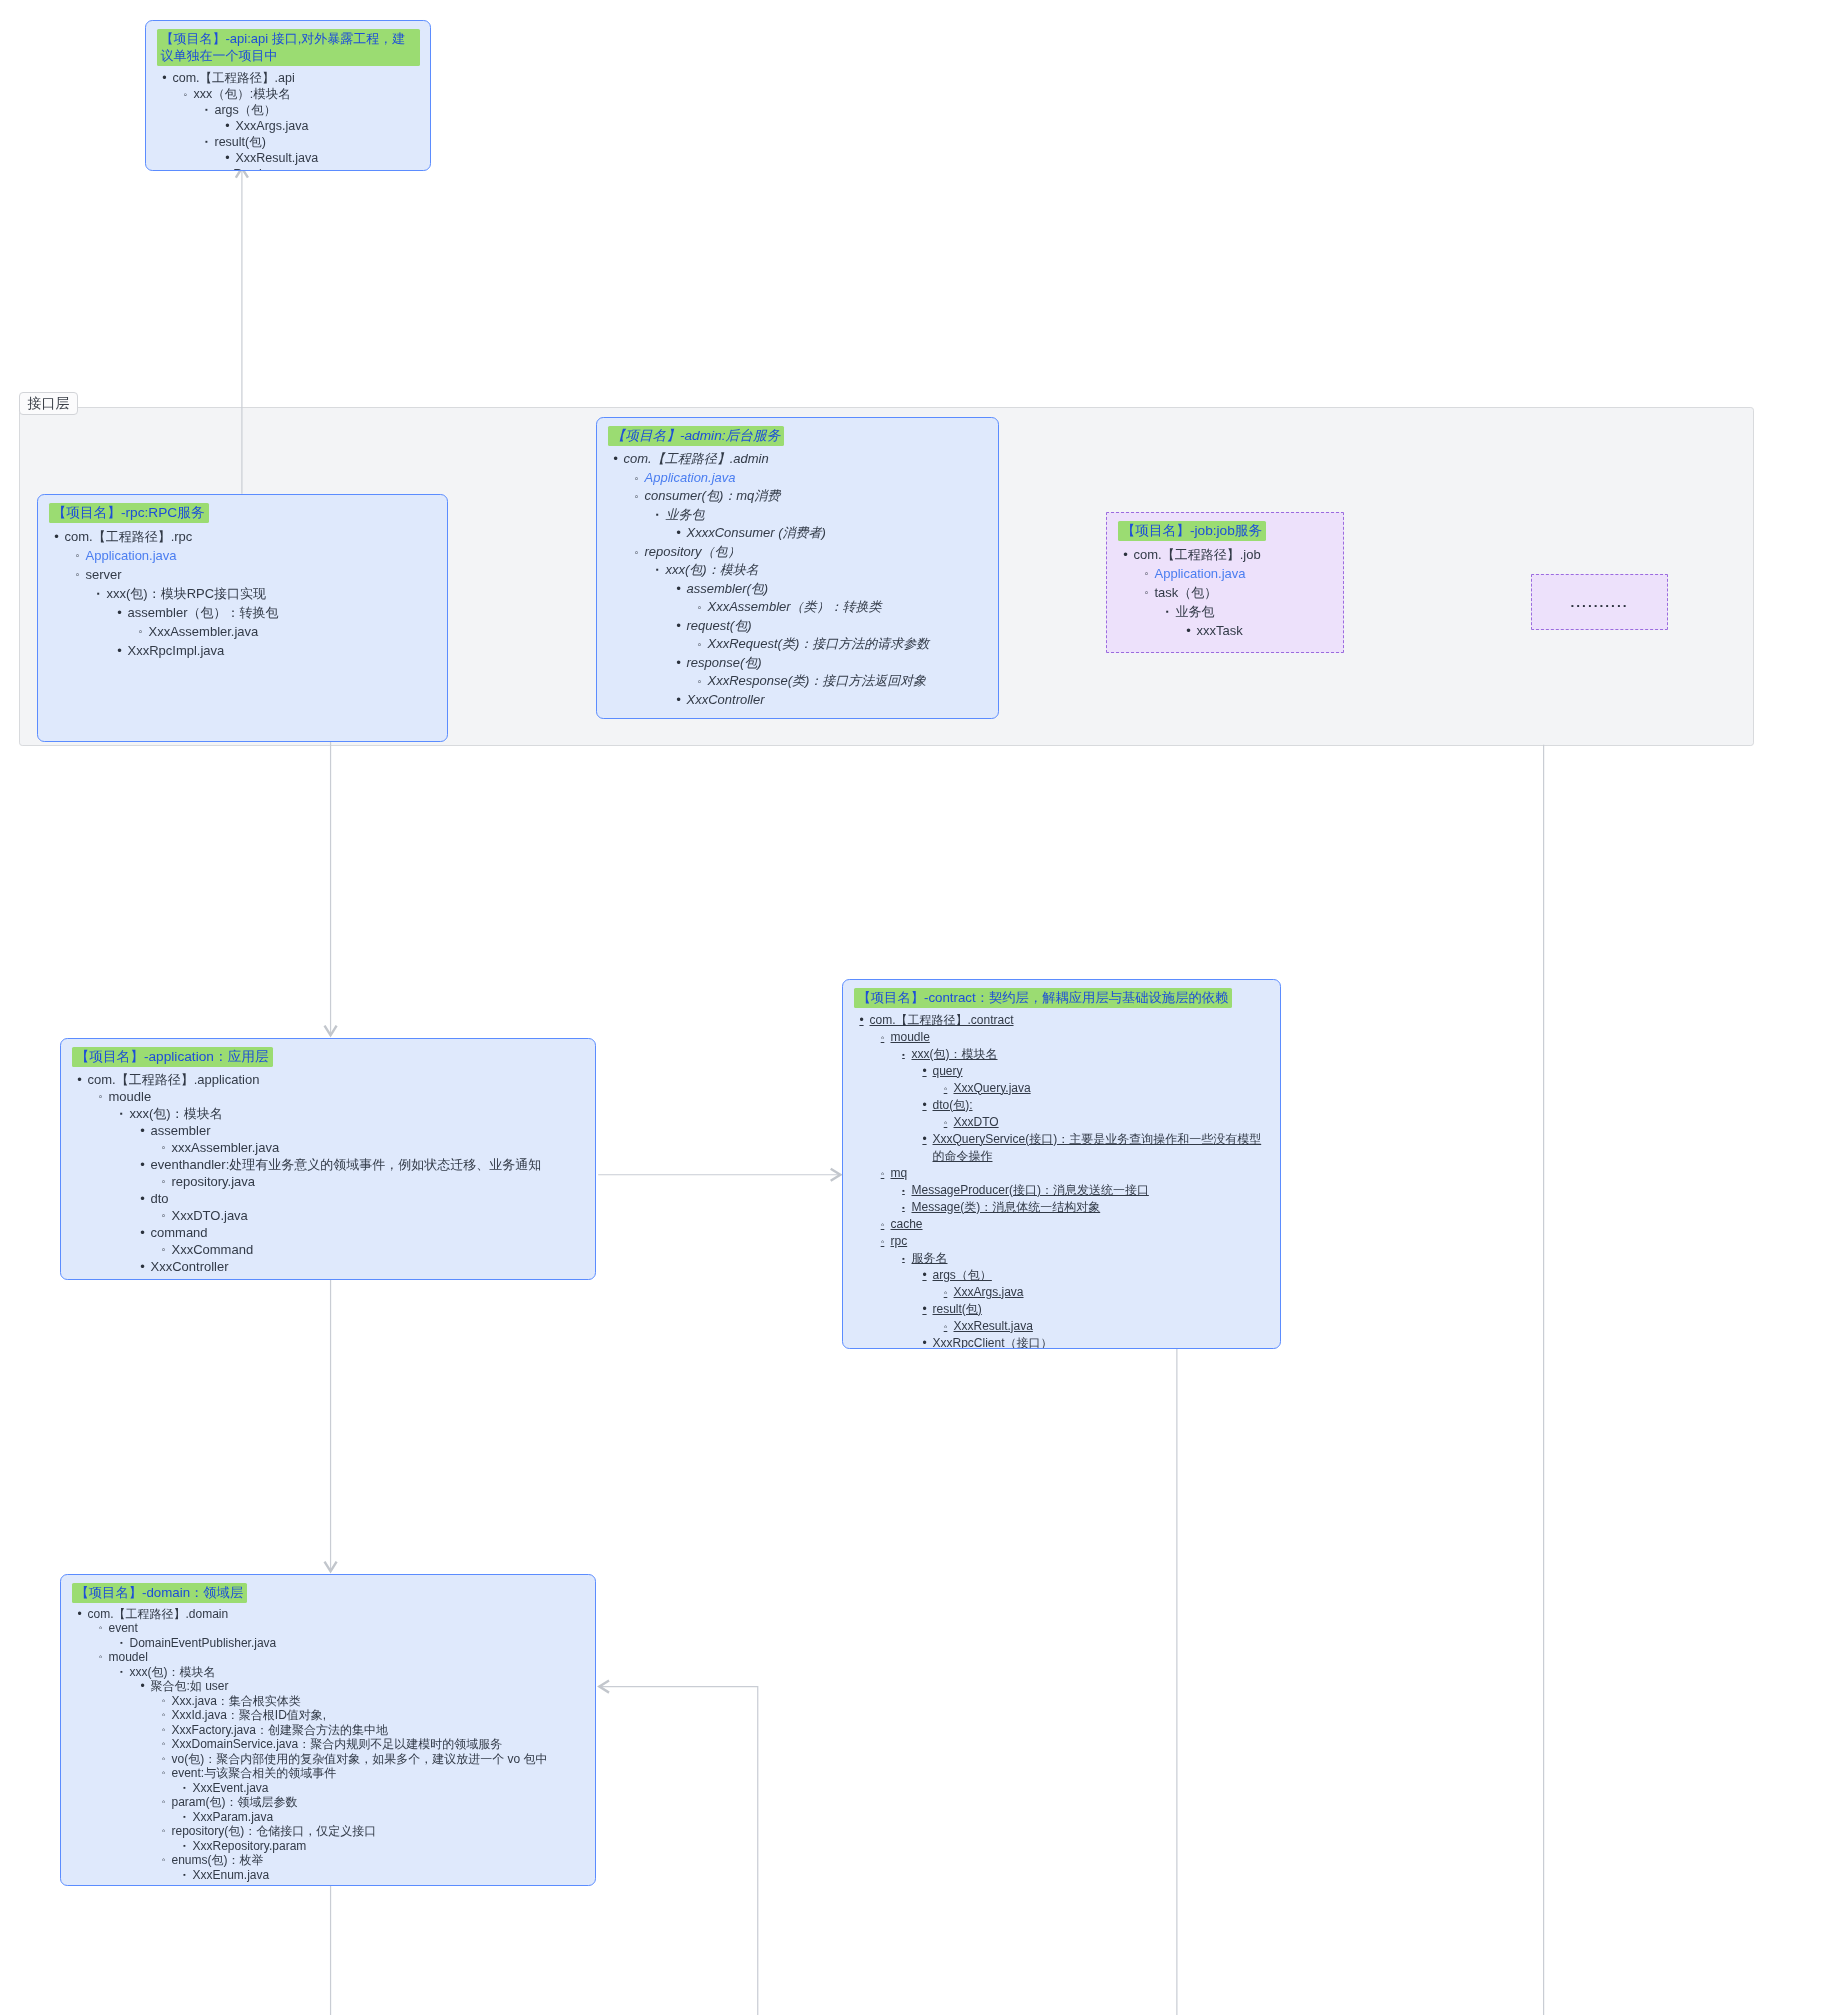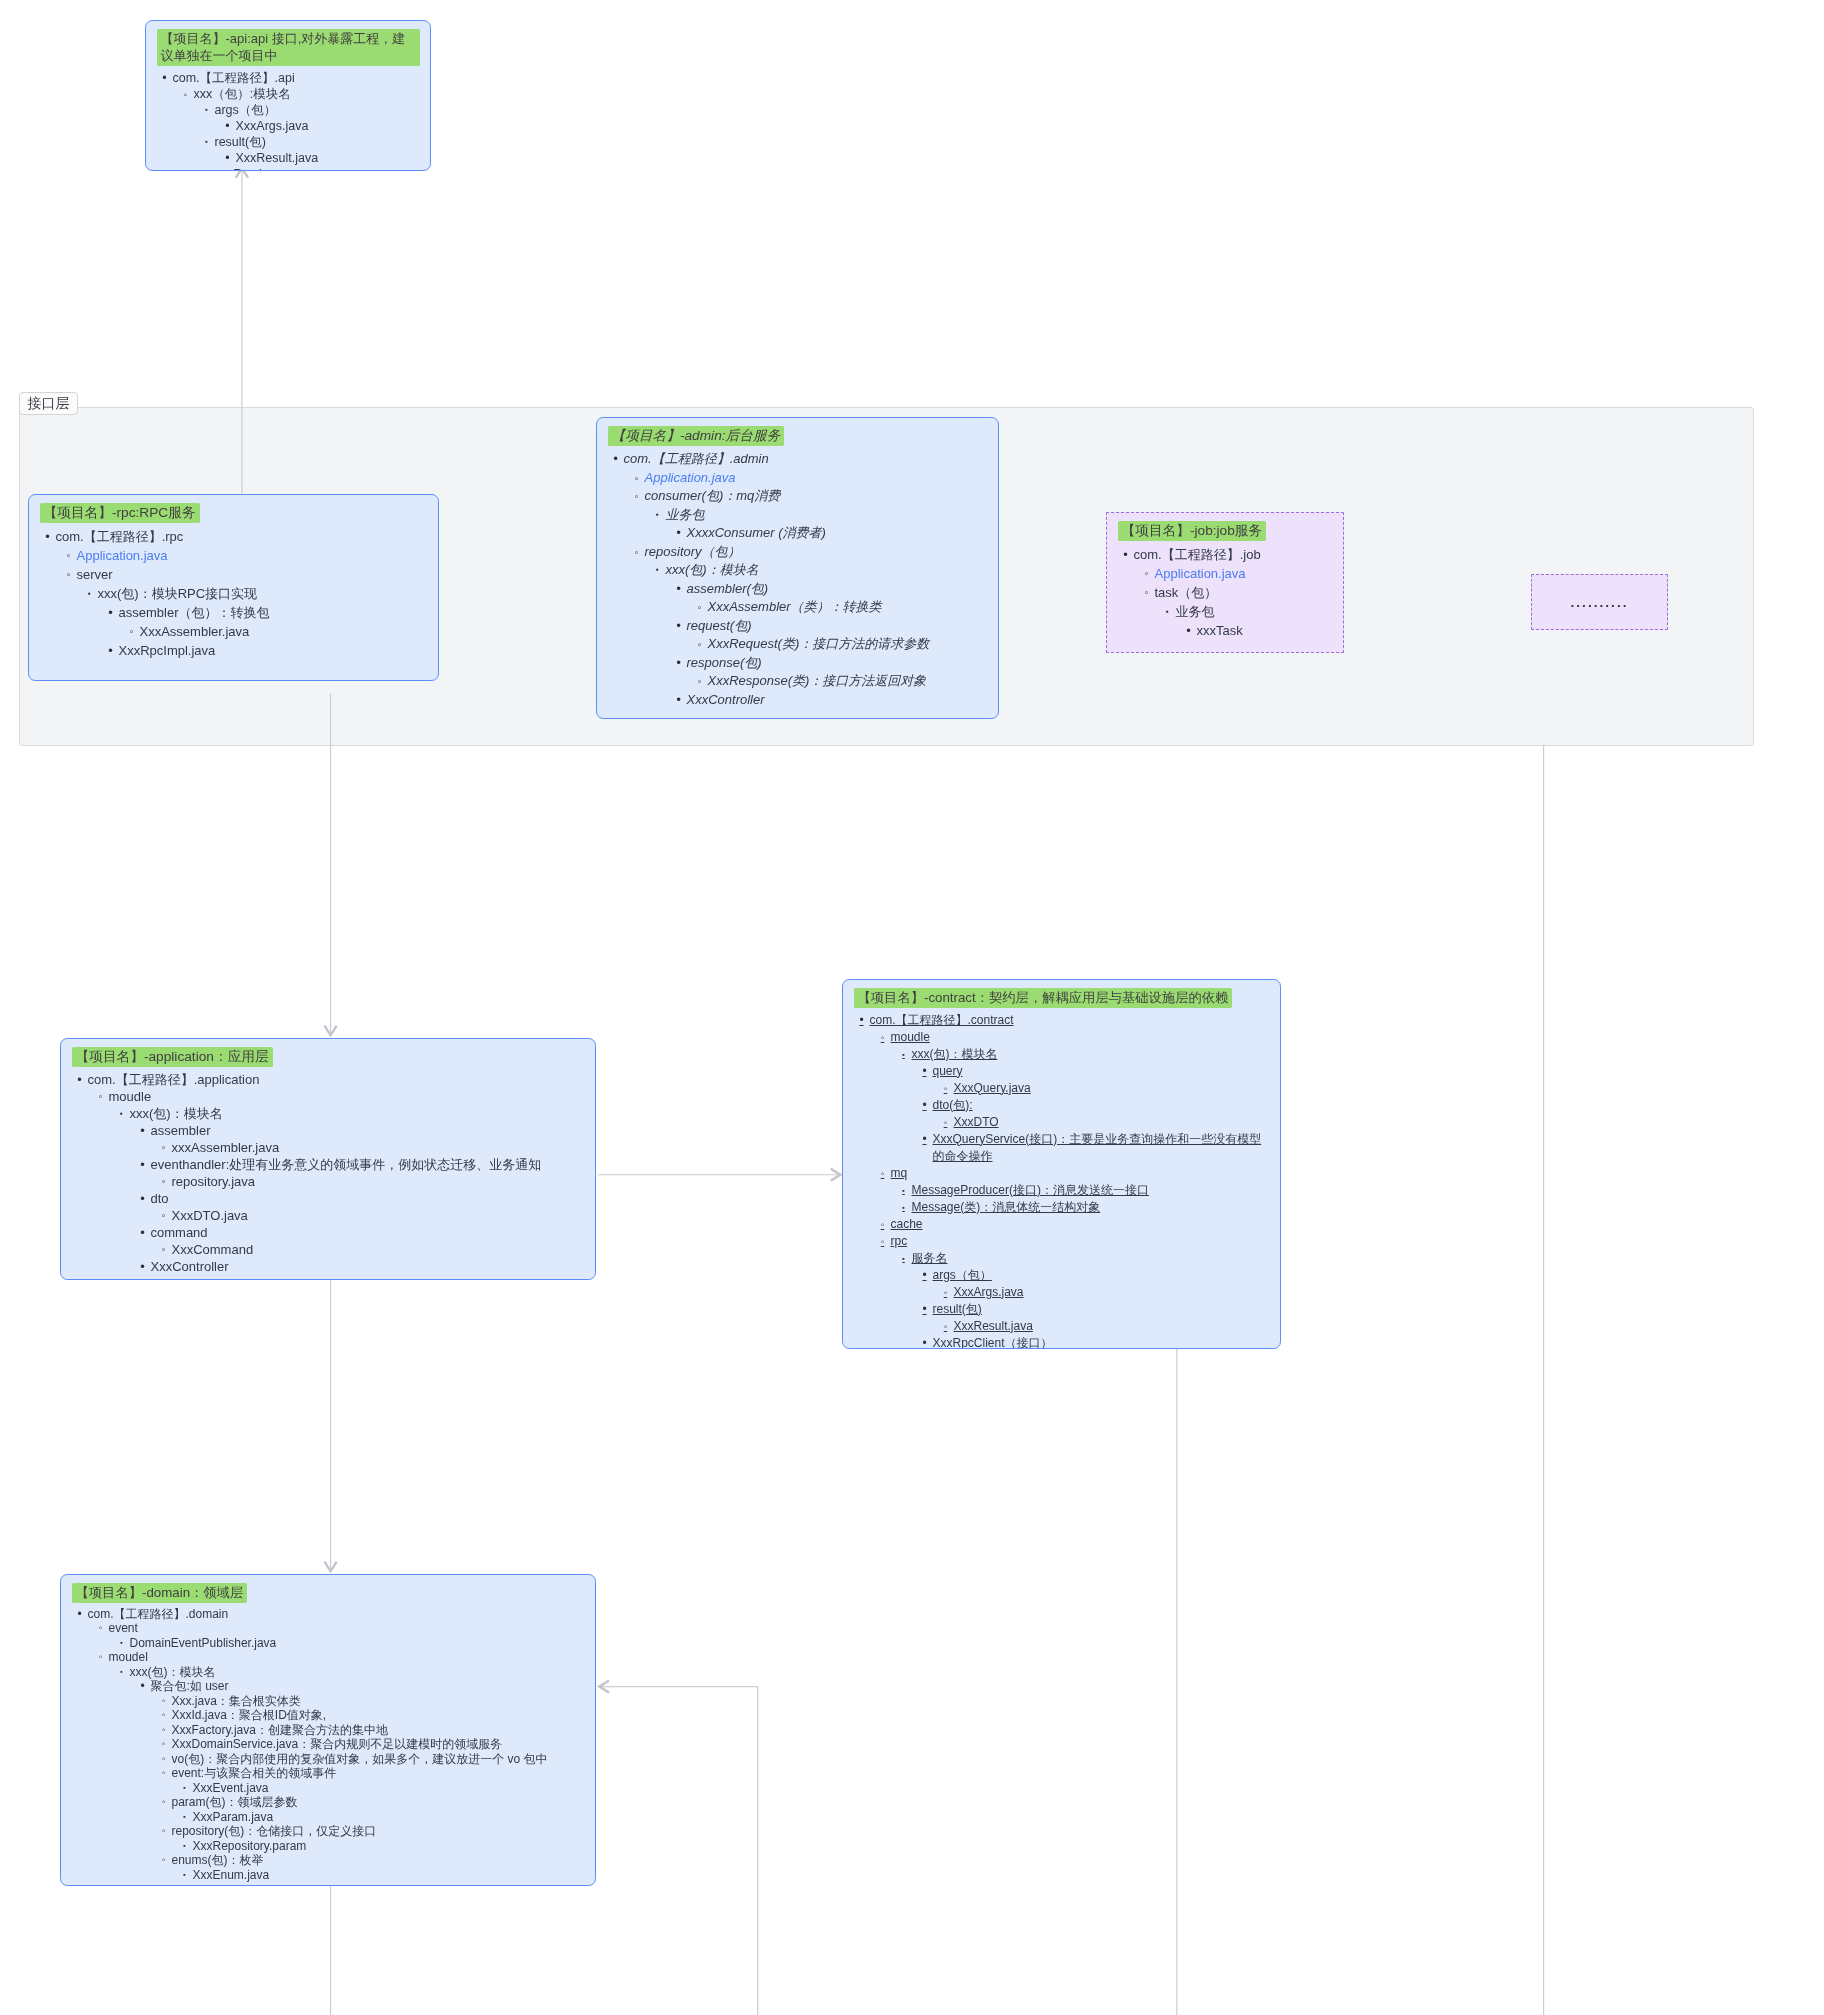--- a/index.html
+++ b/index.html
@@ -20,33 +20,33 @@
   
   svg.arrows{position:absolute;left:0;top:0;z-index:1;}
   
   .box{
     position:absolute;z-index:2;box-sizing:border-box;
     background:#dfe9fc;border:1.2px solid #5b8cff;border-radius:7.3px;
     padding:8px 10.5px;overflow:hidden;
   }
   .box.purple{background:#ede1fb;border:1.2px dashed #9b6bdf;border-radius:1px;}
   .box-title{
-    display:inline-block;background:#9bdc72;color:#404040;
+    display:inline-block;background:#9bdc72;color:#1d4ed8;
     padding:0.8px 4px;border-radius:1.6px;margin-bottom:4px;
     font-size:var(--tfs,13.7px);line-height:1.35;font-weight:500;
   }
   .item{display:flex;align-items:flex-start;line-height:var(--lh,17.7px);font-size:var(--fs,13px);}
   .marker{flex:0 0 16px;width:16px;text-align:center;color:#2b323d;}
   .marker.m2{font-size:0.62em;line-height:inherit;}
   .marker.m1{font-size:0.85em;line-height:inherit;}
   .txt{flex:1;}
   .txt.link{color:#4a7df0;}
   
   .b-api        {left:145px; top:20px;   width:286px;  height:151px;  --lh:16px;--fs:12.5px;--tfs:13px;}
-  .b-rpc        {left:28px;  top:494px; width:411px; height:187px;  --lh:19px;--fs:13px;}
+  .b-rpc        {left:37px;  top:494px; width:411px; height:248px;  --lh:19px;--fs:13px;}
   .b-admin      {left:596px;top:417px; width:403px; height:302px;font-style:italic;  --lh:18.5px;--fs:13px;}
   .b-job        {left:1106px;top:512px; width:238px;  height:141px;  --lh:19px;--fs:13px;}
   .b-dots       {left:1531px;top:574px; width:137px;  height:56px;  padding:0;}
   .b-application{left:60px; top:1038px; width:536px; height:242px;  --lh:17px;--fs:13px;}
   .b-contract   {left:842px;top:979px; width:439px; height:370px;text-decoration:underline;  --lh:17px;--fs:12px;--tfs:13.3px;}
   .b-domain     {left:60px; top:1574px; width:536px; height:312px;  --lh:14.5px;--fs:12px;--tfs:13.3px;}
   .dots-text{
     display:block;text-align:center;line-height:56px;font-size:13.7px;
     font-weight:bold;color:#2b323d;letter-spacing:2px;
   }

